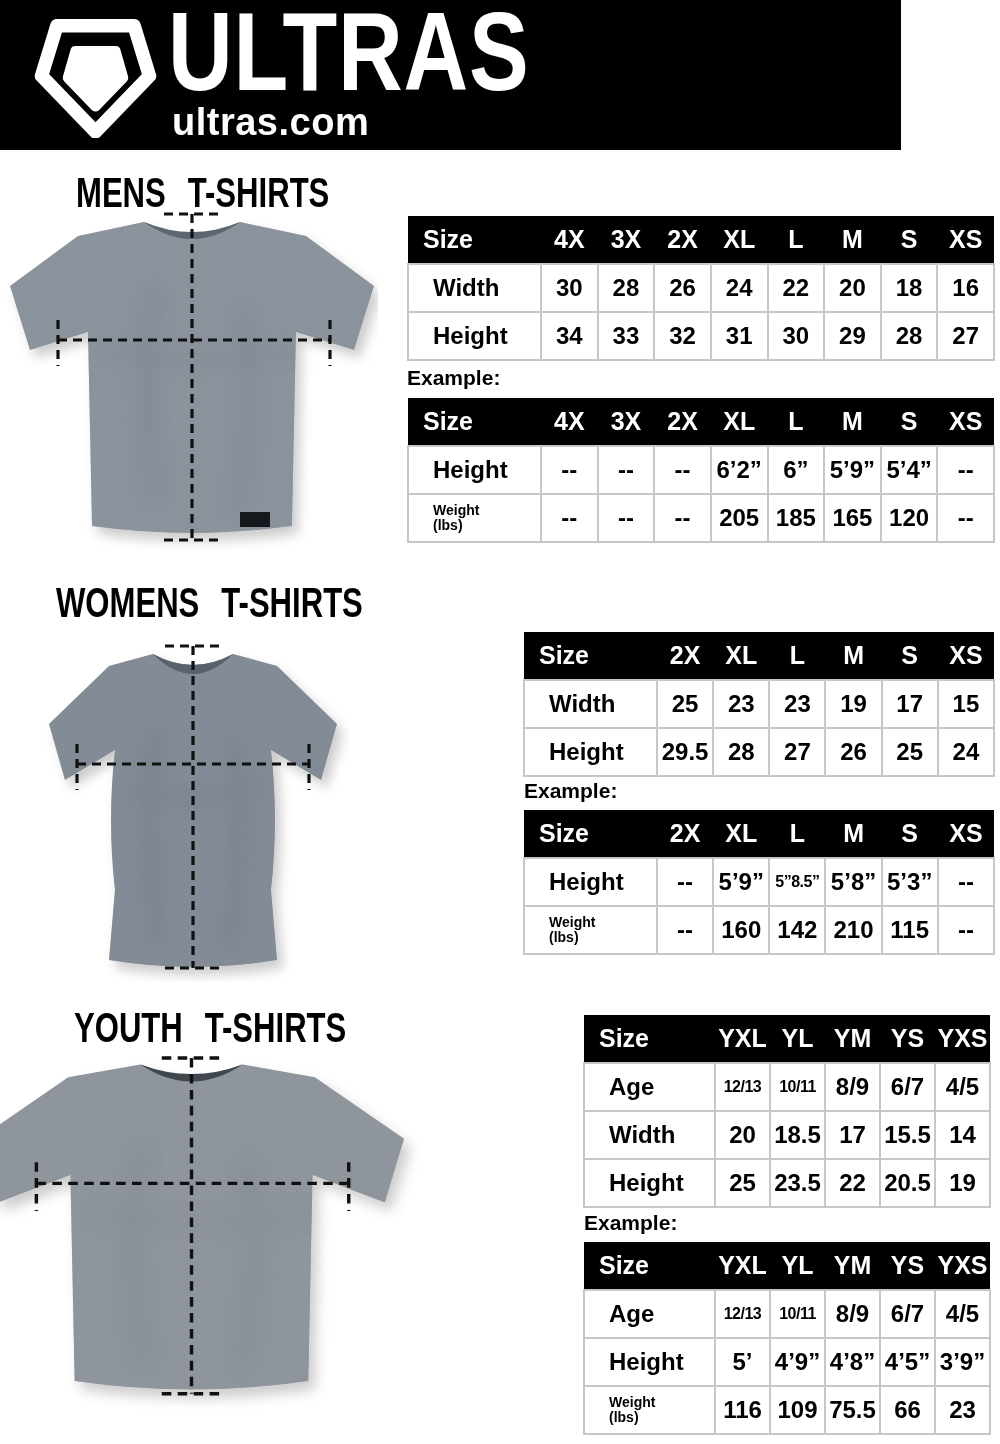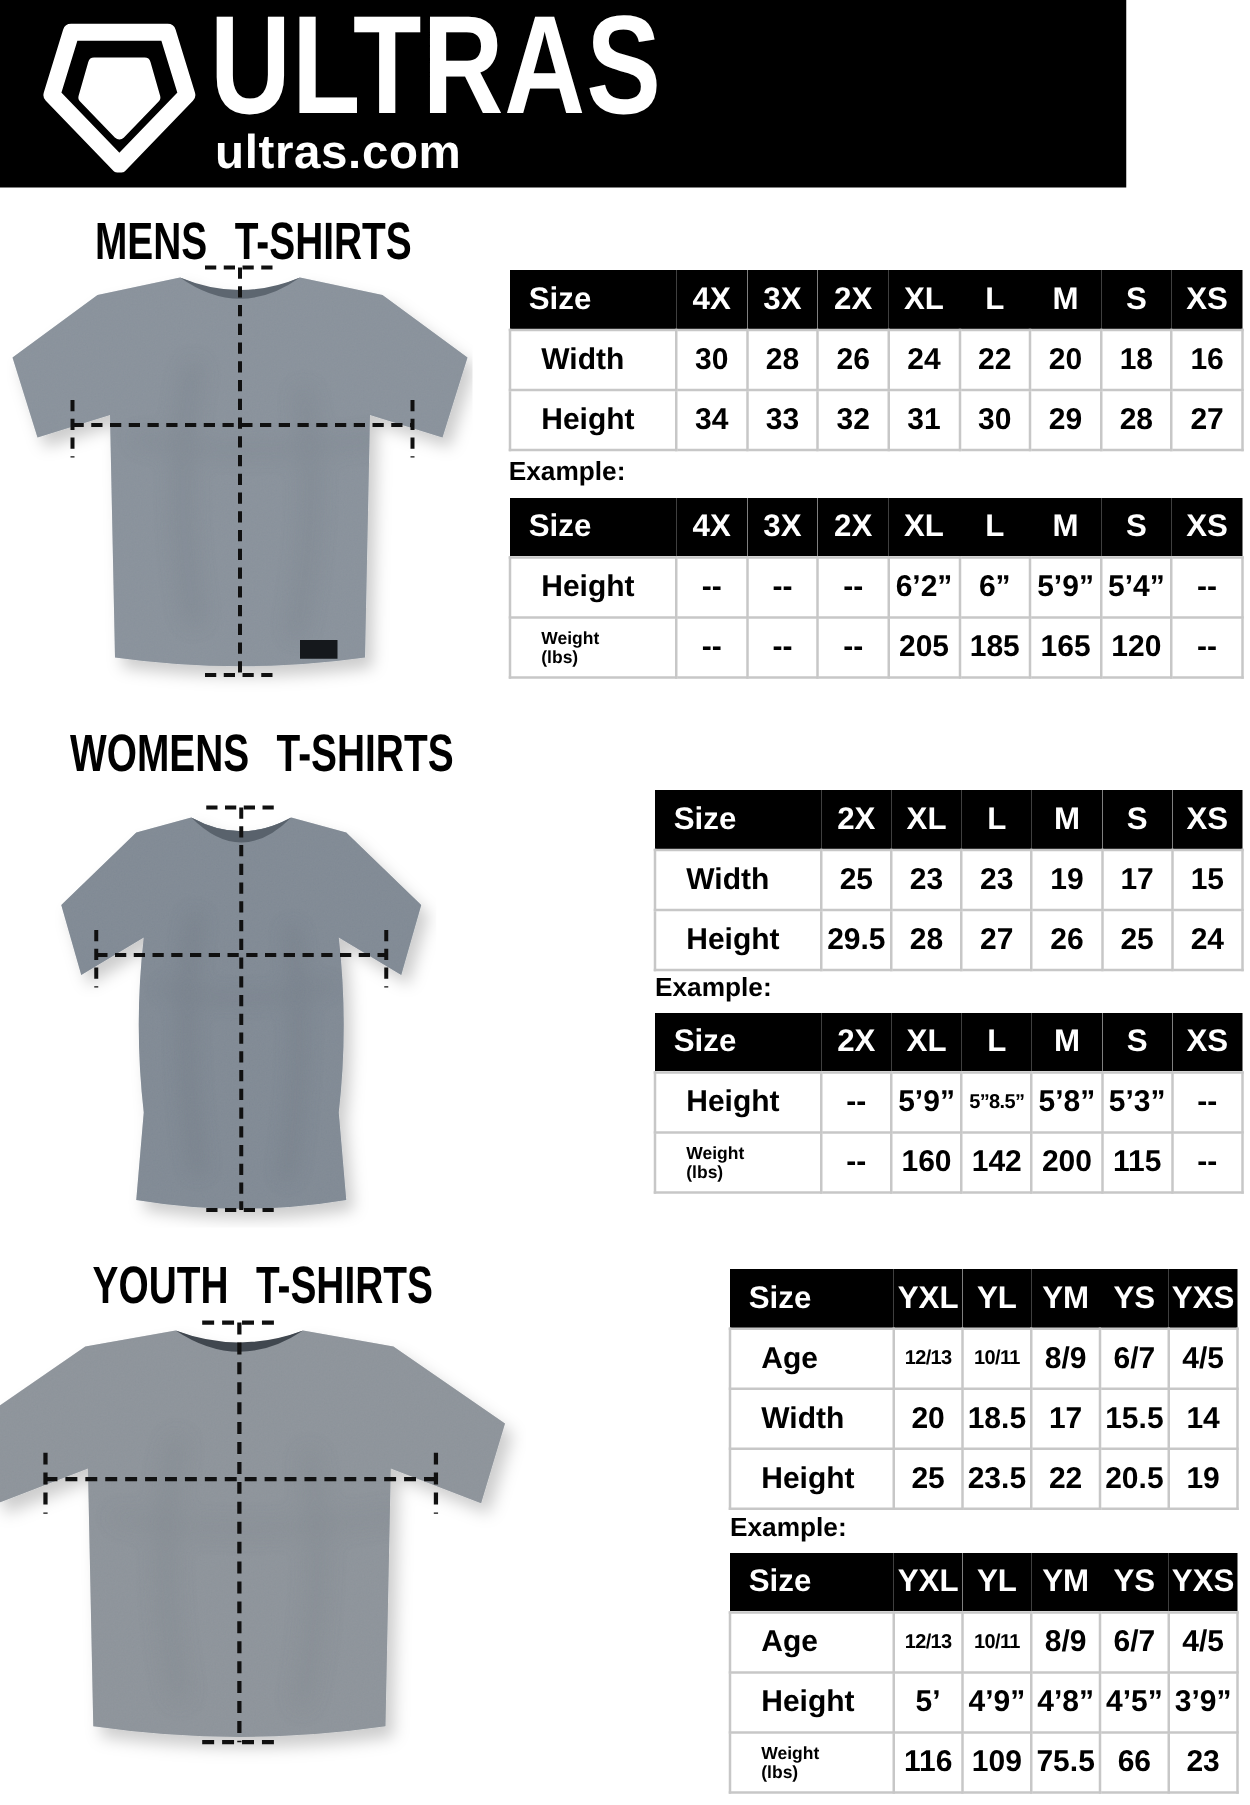--- a/index.html
+++ b/index.html
@@ -336,21 +336,21 @@
           <td>5’8”</td>
           <td>5’3”</td>
           <td>--</td>
         </tr>
         <tr>
           <td class="twoline">Weight
 (lbs)</td>
           <td>--</td>
           <td>160</td>
           <td>142</td>
-          <td>200</td>
+          <td>210</td>
           <td>115</td>
           <td>--</td>
         </tr>
       </tbody>
     </table>
 
   <table class="tbl w5" id="t-y-size">
       <thead>
         <tr>
           <th>Size</th>

